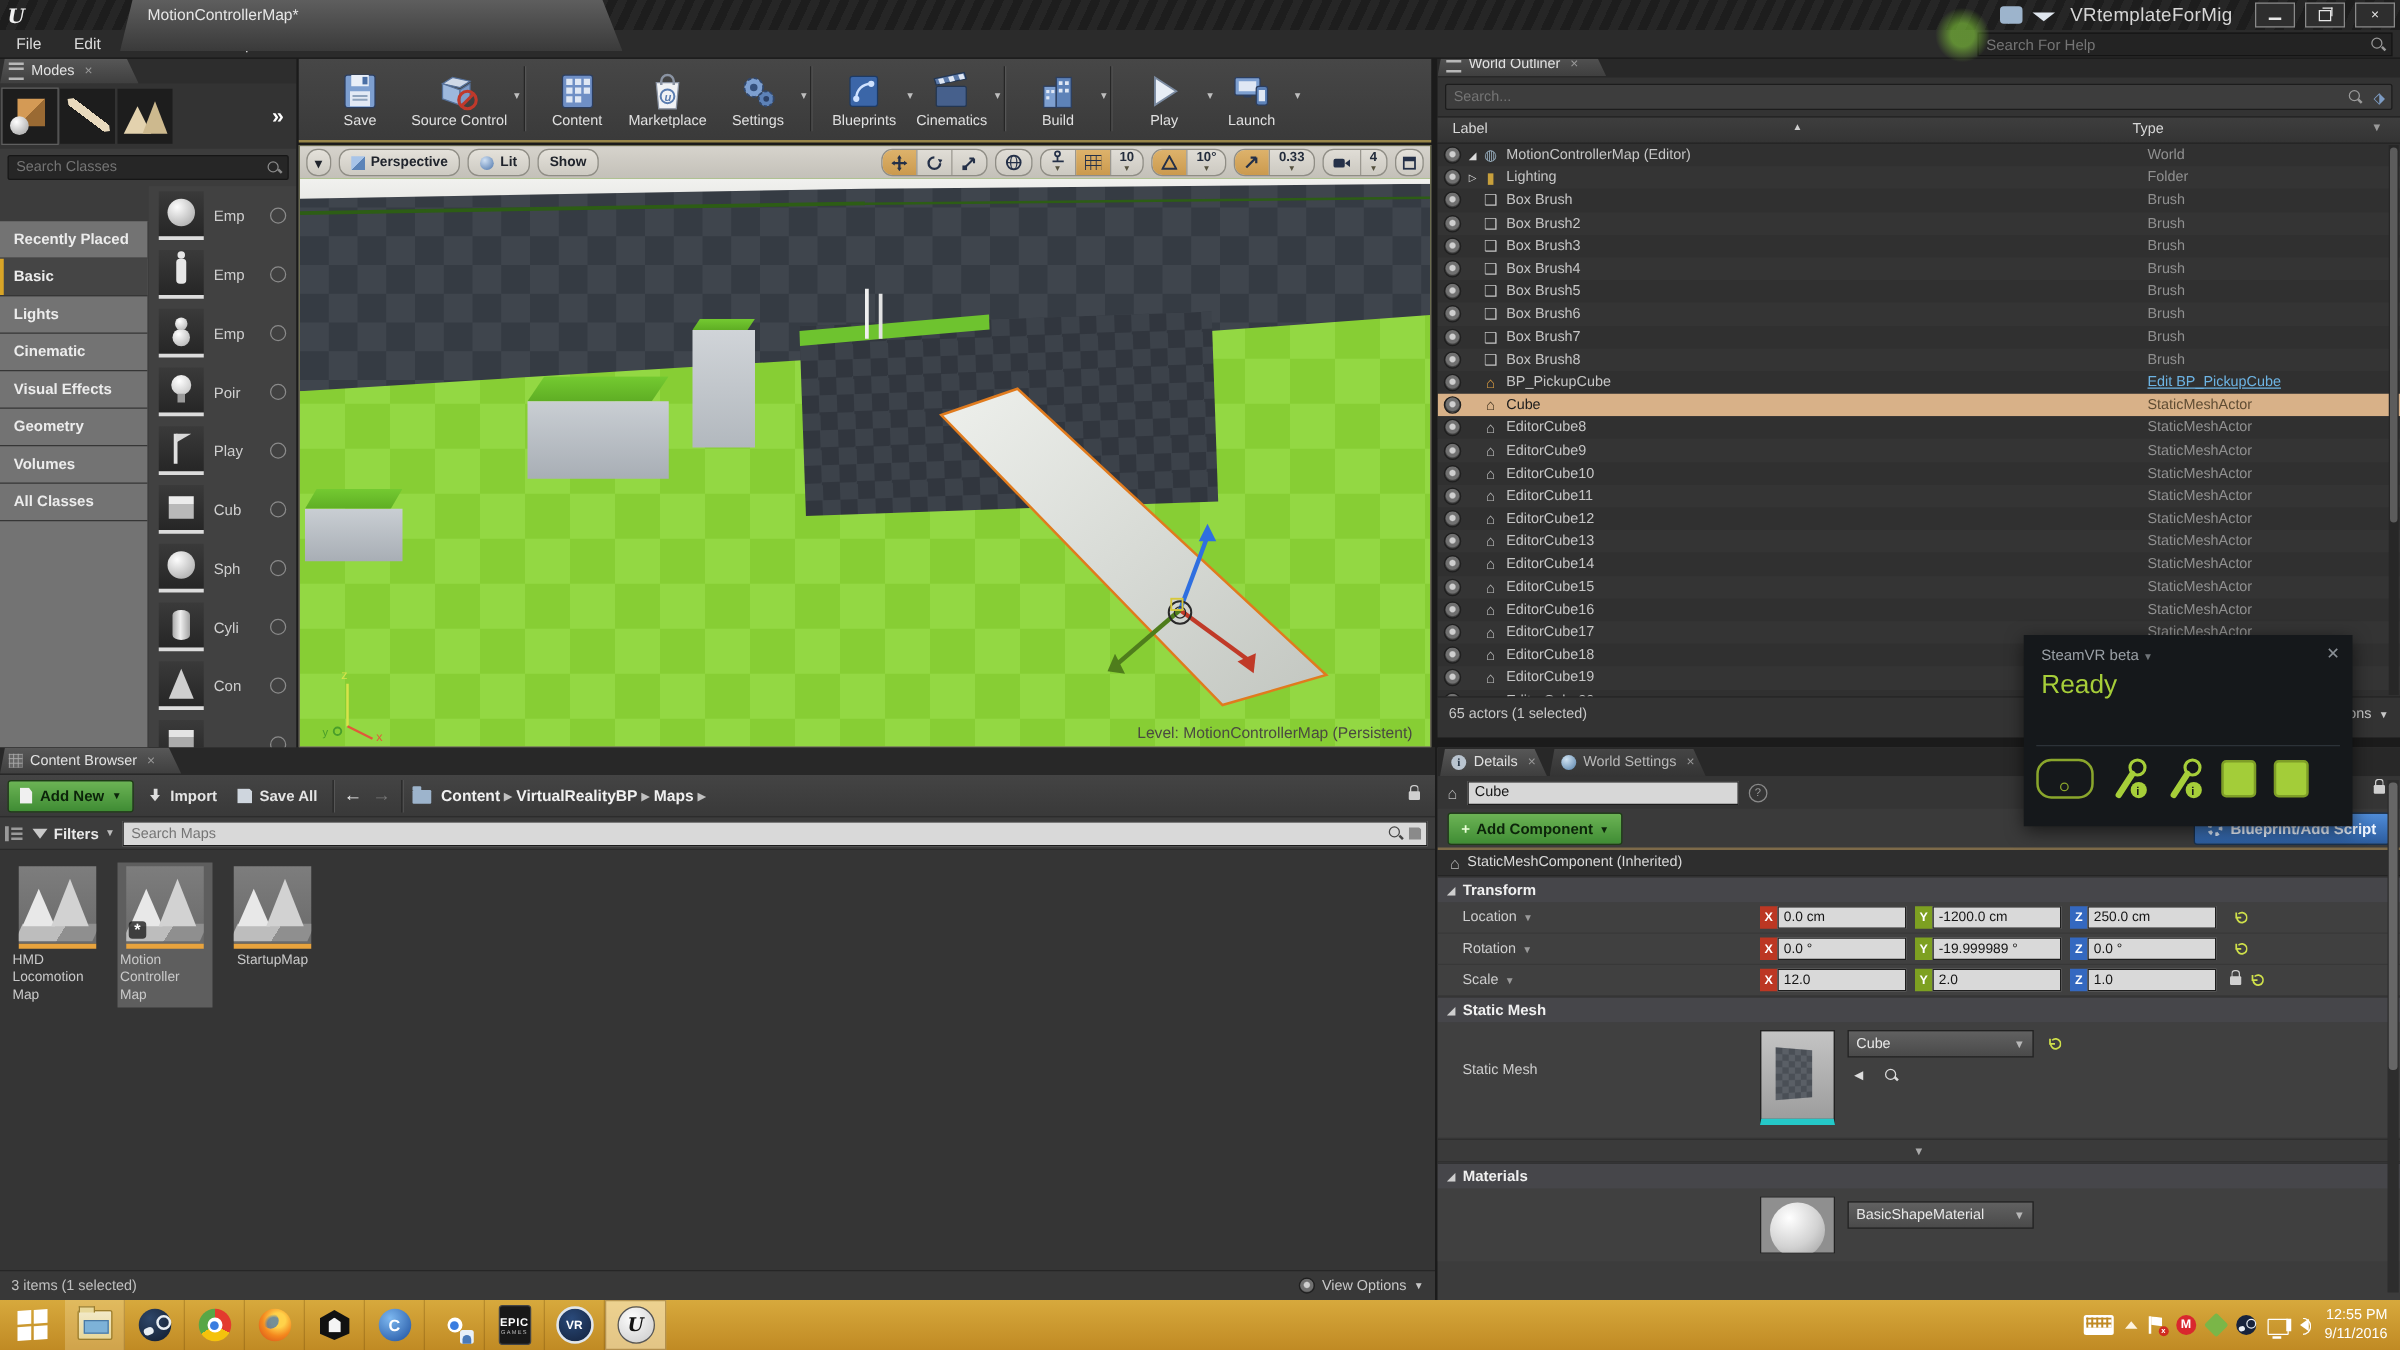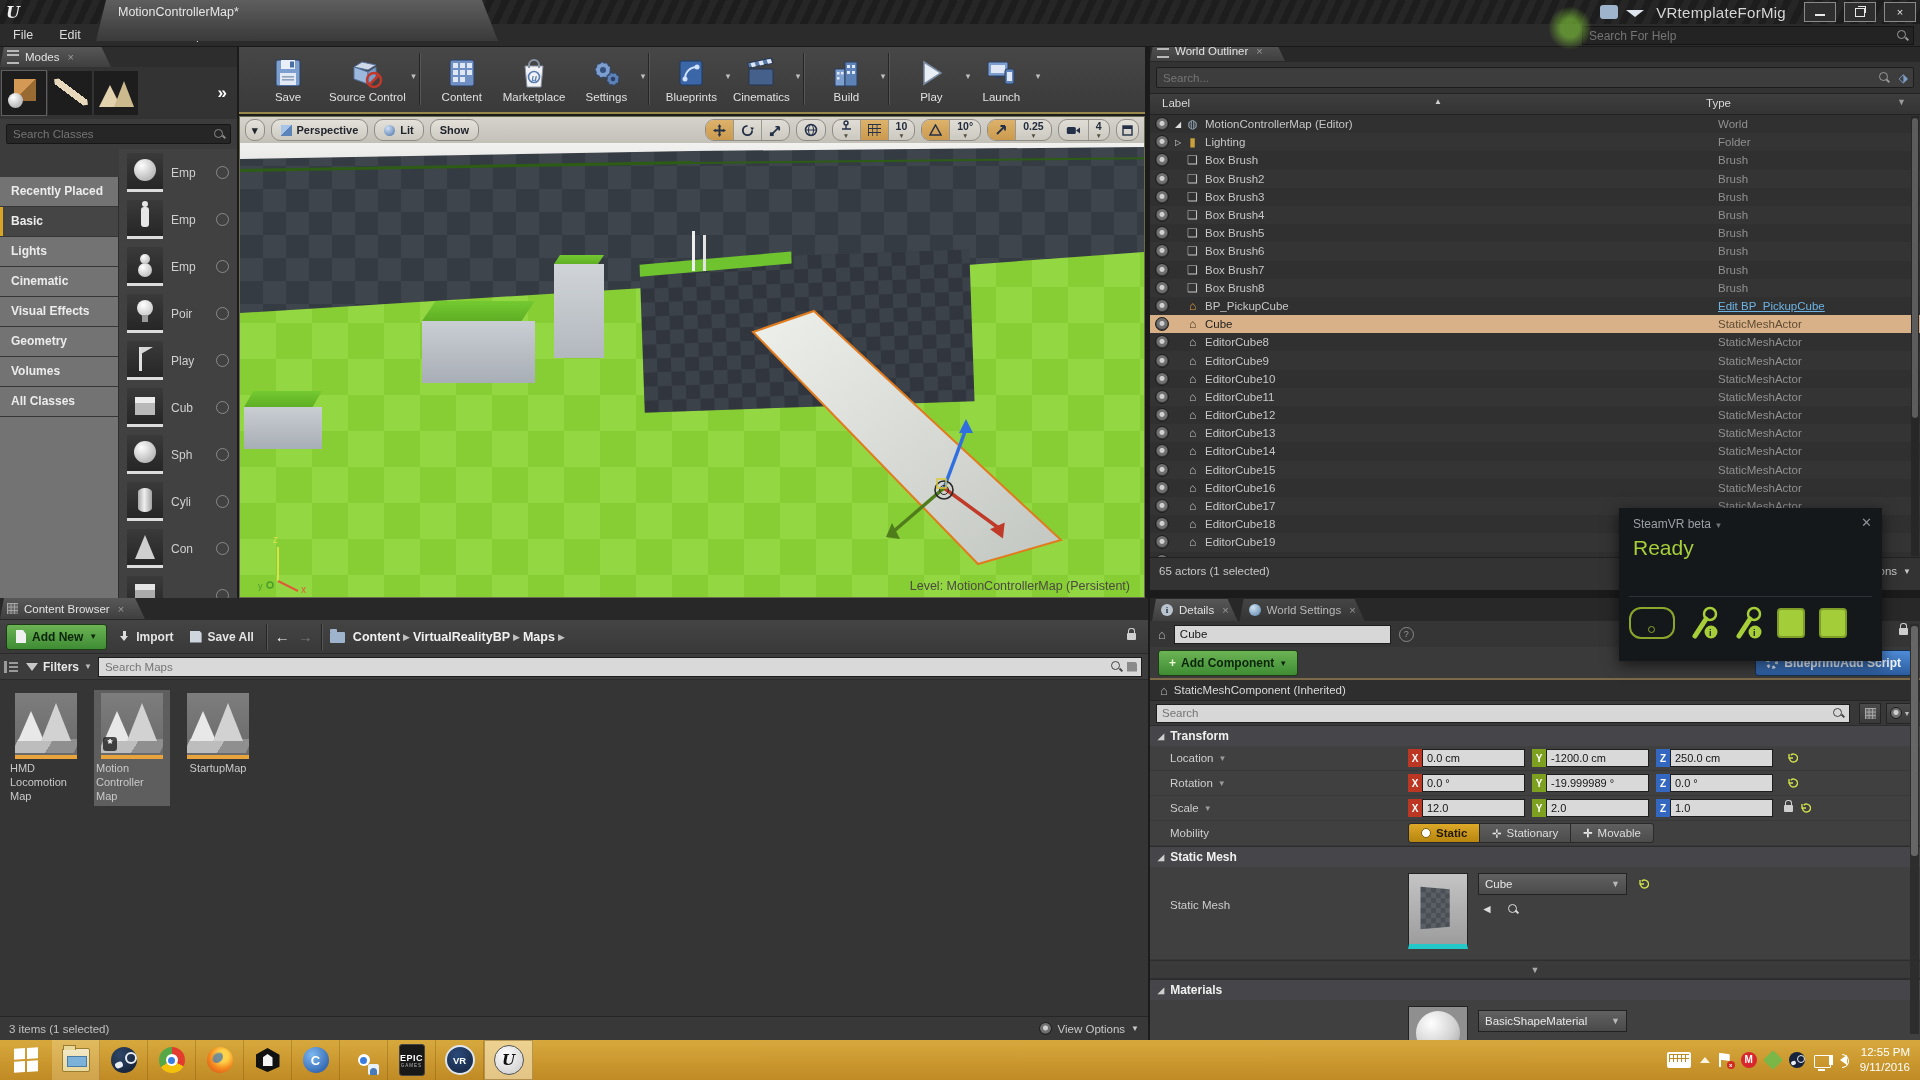--- a/index.html
+++ b/index.html
@@ -643,21 +643,21 @@
             <span class="mini-caret">▼</span>
         </span>
       </span>
       <span class="vp-group">
         <span class="vp-seg orange">
           <svg width="13" height="12" viewBox="0 0 13 12">
               <path d="M2 10 L10 2 M10 2 H5.5 M10 2 V6.5" stroke="#243048" stroke-width="1.8" fill="none"></path>
             </svg>
         </span>
         <span class="vp-seg">
-          <span>0.25</span>
+          <span>0.33</span>
             <span class="mini-caret">▼</span>
         </span>
       </span>
       <span class="vp-group">
         <span class="vp-seg">
           <svg width="15" height="11" viewBox="0 0 15 11">
               <rect x="0.8" y="2" width="9" height="7" rx="1.5" fill="#243048"></rect>
               <path d="M10 5.5 L14 2.5 V8.5 Z" fill="#243048"></path>
             </svg>
         </span>
@@ -966,31 +966,20 @@
     </span>
     <span id="btn-bp">
       <span class="gear-g"></span>
       <span>Blueprint/Add Script</span>
     </span>
   </div>
   <div id="dt-comp">
     <span style="color:#b8b8b8;font-size:13px;">⌂</span>
     <span>StaticMeshComponent (Inherited)</span>
   </div>
-  <div id="dt-searchrow">
-    <input id="dt-search" placeholder="Search" style="">
-    <span class="mag" style="color:#444;margin-left:-22px;margin-right:10px;z-index:2;"></span>
-    <span class="sq-btn">
-        <span class="grid-ico"></span>
-      </span>
-    <span class="sq-btn" style="width:26px;">
-      <span class="eye" style="width:10px;height:10px;"></span>
-        <span style="font-size:7px;margin-left:2px;">▼</span>
-    </span>
-  </div>
   <div class="sec-head">
     <span class="sec-arrow">◢</span>
       <span>Transform</span>
   </div>
   <div class="prop-row">
     <span class="prop-label">
         <span>Location</span>
         <span class="cap">▼</span>
       </span>
     <span class="axis-group">
@@ -1050,39 +1039,20 @@
       </span>
     <span class="axis-group">
         <span class="axis-badge ab-z">Z</span>
         <span class="axis-val">1.0</span>
       </span>
     <span class="padlock" style="margin-left:4px;"></span>
     <svg class="reset-ic" width="12" height="12" viewBox="0 0 12 12">
         <path d="M3 2 v4 h4" fill="none" stroke="#cfe04a" stroke-width="1.4"></path>
         <path d="M3.5 6 a4 4 0 1 0 1.2 -2.8" fill="none" stroke="#cfe04a" stroke-width="1.4"></path>
       </svg>
-  </div>
-  <div class="prop-row">
-    <span class="prop-label">
-        <span>Mobility</span>
-      </span>
-    <span id="mobility-seg">
-        <span class="mob-btn active">
-          <span class="mob-dot"></span>
-          <span>Static</span>
-        </span>
-        <span class="mob-btn">
-          <span class="mob-ico">⊹</span>
-          <span>Stationary</span>
-        </span>
-        <span class="mob-btn">
-          <span class="mob-ico">✛</span>
-          <span>Movable</span>
-        </span>
-      </span>
   </div>
   <div class="sec-head">
     <span class="sec-arrow">◢</span>
       <span>Static Mesh</span>
   </div>
   <div id="sm-row">
     <span id="sm-label">Static Mesh</span>
     <span style="display:flex;gap:10px;">
       <span id="sm-thumb">
           <span class="smcube"></span>

